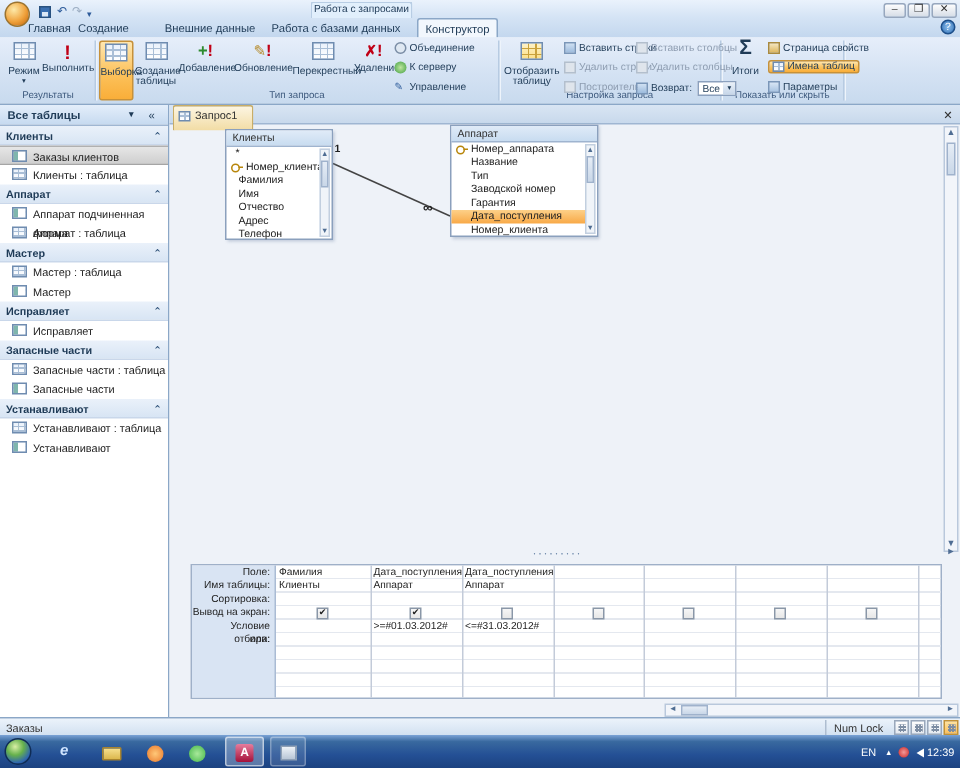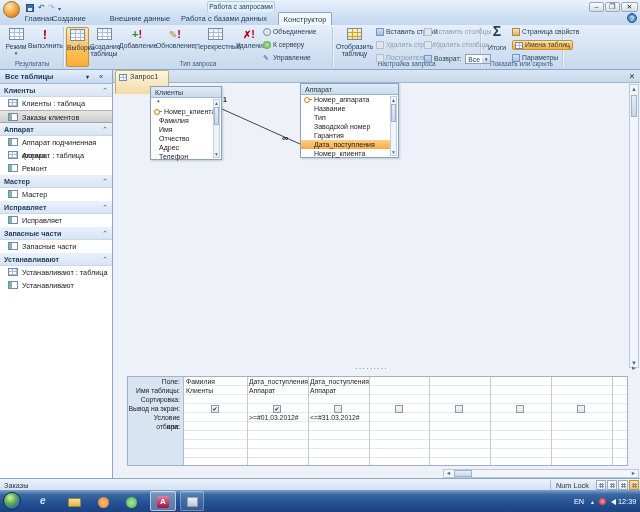--- a/index.html
+++ b/index.html
@@ -56,21 +56,21 @@
   .sb-row { width:112px; height:13px; line-height:13px; position:relative; }
   .sb-grp { background:linear-gradient(#eaf1fa,#d8e5f4); border-bottom:1px solid #c9d7ea; font-weight:bold; font-size:7.2px; color:#1f3b57; padding-left:4px; }
   .sb-grp .pin { position:absolute; right:4px; top:0; font-weight:normal; color:#33567c; }
   .sb-item { font-size:7.3px; color:#222; padding-left:22px; }
   .sb-item .ic { position:absolute; left:8px; top:2px; }
   .sb-item.sel { background:linear-gradient(#e6e6e6,#cfcfcf); border-top:1px solid #b0b0b0; border-bottom:1px solid #a5a5a5; }
 
   
   .docarea { left:113px; top:70px; width:527px; height:408px; background:#eef2f8; }
   .tabstrip { left:0; top:0; width:527px; height:13px; background:linear-gradient(#d9e5f3,#c8d9ec); border-bottom:1px solid #9fb6d2; }
-  .doc-tab { left:2px; top:0; height:24px; width:54px; background:linear-gradient(#fcf5e2,#f2dca4); border:1px solid #c9ad67; border-bottom:none;
+  .doc-tab { left:2px; top:0; height:17px; width:54px; background:linear-gradient(#fcf5e2,#f2dca4); border:1px solid #c9ad67; border-bottom:none;
              border-radius:2px 2px 0 0; font-size:7.3px; line-height:12px; padding-left:14px; color:#333; }
   .doc-tab .ic { position:absolute; left:3px; top:3px; }
   .doc-close { left:514px; top:2px; font-size:7.5px; color:#333; width:10px; text-align:center; }
 
   
   .flist { background:#fff; border:1px solid #8ba0bd; box-shadow:1px 1px 2px rgba(120,140,170,.4); }
   .flist .ttl { height:11px; background:linear-gradient(#e0ebf8,#c8dcf0); border-bottom:1px solid #9fb4cf;
                 font-size:7px; line-height:11px; padding-left:4px; color:#333; }
   .frow { height:9px; line-height:9px; font-size:7px; color:#222; padding-left:13px; position:relative; overflow:hidden; white-space:nowrap; }
   .frow .star { position:absolute; left:6px; }
@@ -130,21 +130,21 @@
   <div class="abs orb"></div>
   <div class="abs floppy"></div>
   <div class="abs qat-ico nw" style="left:38px;">↶</div>
   <div class="abs qat-ico nw" style="left:48px;color:#9daec3;">↷</div>
   <div class="abs qat-ico nw" style="left:58px;font-size:6px;top:5px;">▾</div>
   <div class="abs ctx-tab nw">Работа с запросами</div>
   <div class="abs winbtn" style="left:589px;">–</div>
   <div class="abs winbtn" style="left:605px;">❐</div>
   <div class="abs winbtn" style="left:621px;width:17px;">✕</div>
 
-  <div class="abs tab" style="left:17px;width:44px;">Главная</div>
+  <div class="abs tab" style="left:11px;width:44px;">Главная</div>
   <div class="abs tab" style="left:46px;width:46px;">Создание</div>
   <div class="abs tab" style="left:107px;width:66px;">Внешние данные</div>
   <div class="abs tab" style="left:173px;width:102px;">Работа с базами данных</div>
   <div class="abs tab active" style="left:278px;width:54px;">Конструктор</div>
   <div class="abs help-btn">?</div>
 </div>
 
 <div class="abs ribbon">
   <div class="abs grp-sep" style="left:63px;"></div>
   <div class="abs grp-sep" style="left:332px;"></div>
@@ -243,31 +243,32 @@
 </div>
 
 <div class="abs sidebar">
   <div class="abs sb-head">
     <span>Все таблицы</span>
     <span class="abs" style="left:86px;top:0;font-size:6px;">▾</span>
     <span class="abs" style="left:99px;top:0;font-weight:normal;">«</span>
   </div>
   <div class="abs" style="left:0;top:14px;width:112px;">
     <div class="sb-row sb-grp"><span>Клиенты</span><span class="pin">⌃</span></div>
+    <div class="sb-row sb-item sel"><span class="ic ico-frm-sm"></span><span>Заказы клиентов</span></div>
     <div class="sb-row sb-item"><span class="ic ico-tbl-sm"></span><span>Клиенты : таблица</span></div>
-    <div class="sb-row sb-item sel"><span class="ic ico-frm-sm"></span><span>Заказы клиентов</span></div>
     <div class="sb-row sb-grp"><span>Аппарат</span><span class="pin">⌃</span></div>
     <div class="sb-row sb-item"><span class="ic ico-frm-sm"></span><span>Аппарат подчиненная форма</span></div>
     <div class="sb-row sb-item"><span class="ic ico-tbl-sm"></span><span>Аппарат : таблица</span></div>
-    <div class="sb-row sb-item"><span class="ic ico-frm-sm"></span><span>Ремонт</span></div>
     <div class="sb-row sb-grp"><span>Мастер</span><span class="pin">⌃</span></div>
+    <div class="sb-row sb-item"><span class="ic ico-tbl-sm"></span><span>Мастер : таблица</span></div>
     <div class="sb-row sb-item"><span class="ic ico-frm-sm"></span><span>Мастер</span></div>
     <div class="sb-row sb-grp"><span>Исправляет</span><span class="pin">⌃</span></div>
     <div class="sb-row sb-item"><span class="ic ico-frm-sm"></span><span>Исправляет</span></div>
     <div class="sb-row sb-grp"><span>Запасные части</span><span class="pin">⌃</span></div>
+    <div class="sb-row sb-item"><span class="ic ico-tbl-sm"></span><span>Запасные части : таблица</span></div>
     <div class="sb-row sb-item"><span class="ic ico-frm-sm"></span><span>Запасные части</span></div>
     <div class="sb-row sb-grp"><span>Устанавливают</span><span class="pin">⌃</span></div>
     <div class="sb-row sb-item"><span class="ic ico-tbl-sm"></span><span>Устанавливают : таблица</span></div>
     <div class="sb-row sb-item"><span class="ic ico-frm-sm"></span><span>Устанавливают</span></div>
   </div>
 </div>
 
 <div class="abs docarea">
   <div class="abs tabstrip">
     <div class="abs doc-tab nw">

